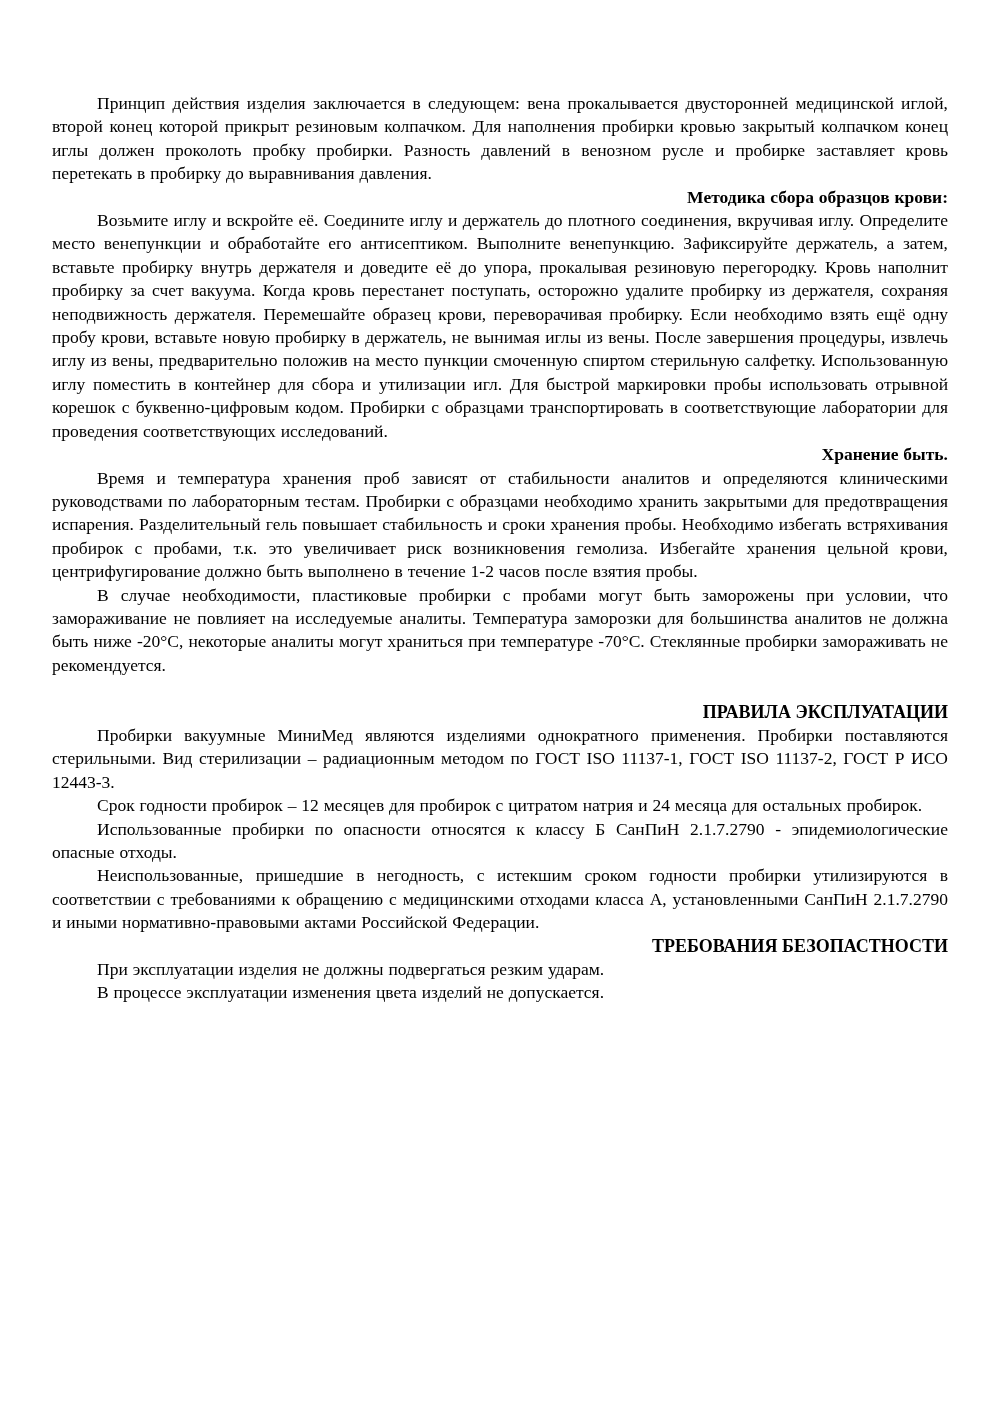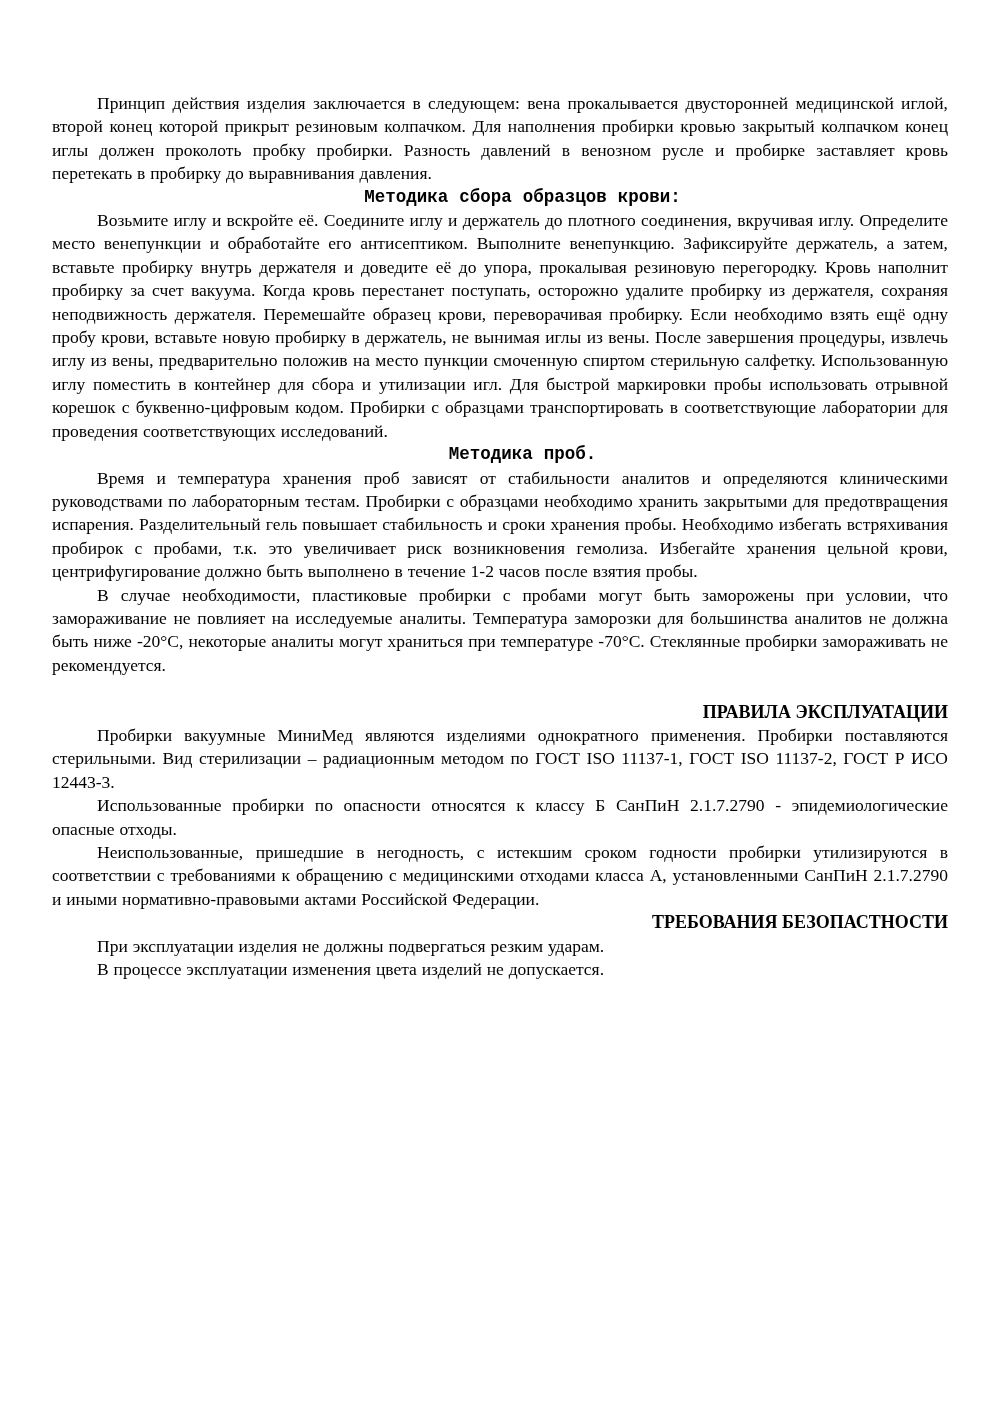--- a/index.html
+++ b/index.html
@@ -25,22 +25,21 @@
     margin: 0;
     text-align: justify;
     text-indent: 45px;
     word-spacing: 0.5px;
   }
   .page p.no-justify {
     text-align: left;
   }
   .page p.subheading {
     font-weight: bold;
-    text-align: center;
-    font-family: Liberation Mono, monospace;
+    text-align: right;
   }
   .page h2.center-heading {
     margin: 0;
     font-size: 18px;
     line-height: 23.4px;
     font-weight: bold;
     text-align: right;
     text-indent: 0;
   }
   .page h2.spaced {
@@ -48,24 +47,25 @@
   }
 </style>
 </head>
 <body>
 
 <div class="page">
   <div class="content" id="doc-content">
       <p class="">Принцип действия изделия заключается в следующем: вена прокалывается двусторонней медицинской иглой, второй конец которой прикрыт резиновым колпачком. Для наполнения пробирки кровью закрытый колпачком конец иглы должен проколоть пробку пробирки. Разность давлений в венозном русле и пробирке заставляет кровь перетекать в пробирку до выравнивания давления.</p>
       <p class="subheading">Методика сбора образцов крови:</p>
       <p class="">Возьмите иглу и вскройте её. Соедините иглу и держатель до плотного соединения, вкручивая иглу. Определите место венепункции и обработайте его антисептиком. Выполните венепункцию. Зафиксируйте держатель, а затем, вставьте пробирку внутрь держателя и доведите её до упора, прокалывая резиновую перегородку. Кровь наполнит пробирку за счет вакуума. Когда кровь перестанет поступать, осторожно удалите пробирку из держателя, сохраняя неподвижность держателя. Перемешайте образец крови, переворачивая пробирку. Если необходимо взять ещё одну пробу крови, вставьте новую пробирку в держатель, не вынимая иглы из вены. После завершения процедуры, извлечь иглу из вены, предварительно положив на место пункции смоченную спиртом стерильную салфетку. Использованную иглу поместить в контейнер для сбора и утилизации игл. Для быстрой маркировки пробы использовать отрывной корешок с буквенно-цифровым кодом. Пробирки с образцами транспортировать в соответствующие лаборатории для проведения соответствующих исследований.</p>
-      <p class="subheading">Методика проб.</p>
+      <p class="subheading">Хранение быть.</p>
       <p class="">Время и температура хранения проб зависят от стабильности аналитов и определяются клиническими руководствами по лабораторным тестам. Пробирки с образцами необходимо хранить закрытыми для предотвращения испарения. Разделительный гель повышает стабильность и сроки хранения пробы. Необходимо избегать встряхивания пробирок с пробами, т.к. это увеличивает риск возникновения гемолиза. Избегайте хранения цельной крови, центрифугирование должно быть выполнено в течение 1-2 часов после взятия пробы.</p>
       <p class="">В случае необходимости, пластиковые пробирки с пробами могут быть заморожены при условии, что замораживание не повлияет на исследуемые аналиты. Температура заморозки для большинства аналитов не должна быть ниже -20°С, некоторые аналиты могут храниться при температуре -70°С. Стеклянные пробирки замораживать не рекомендуется.</p>
       <h2 class="center-heading spaced">ПРАВИЛА ЭКСПЛУАТАЦИИ</h2>
       <p class="">Пробирки вакуумные МиниМед являются изделиями однократного применения. Пробирки поставляются стерильными. Вид стерилизации – радиационным методом по ГОСТ ISO 11137-1, ГОСТ ISO 11137-2, ГОСТ Р ИСО 12443-3.</p>
+      <p class="">Срок годности пробирок – 12 месяцев для пробирок с цитратом натрия и 24 месяца для остальных пробирок.</p>
       <p class="">Использованные пробирки по опасности относятся к классу Б СанПиН 2.1.7.2790 - эпидемиологические опасные отходы.</p>
       <p class="">Неиспользованные, пришедшие в негодность, с истекшим сроком годности пробирки утилизируются в соответствии с требованиями к обращению с медицинскими отходами класса А, установленными СанПиН 2.1.7.2790 и иными нормативно-правовыми актами Российской Федерации.</p>
       <h2 class="center-heading">ТРЕБОВАНИЯ БЕЗОПАСТНОСТИ</h2>
       <p class="no-justify">При эксплуатации изделия не должны подвергаться резким ударам.</p>
       <p class="no-justify">В процессе эксплуатации изменения цвета изделий не допускается.</p>
     </div>
 </div>
 
 </body></html>

